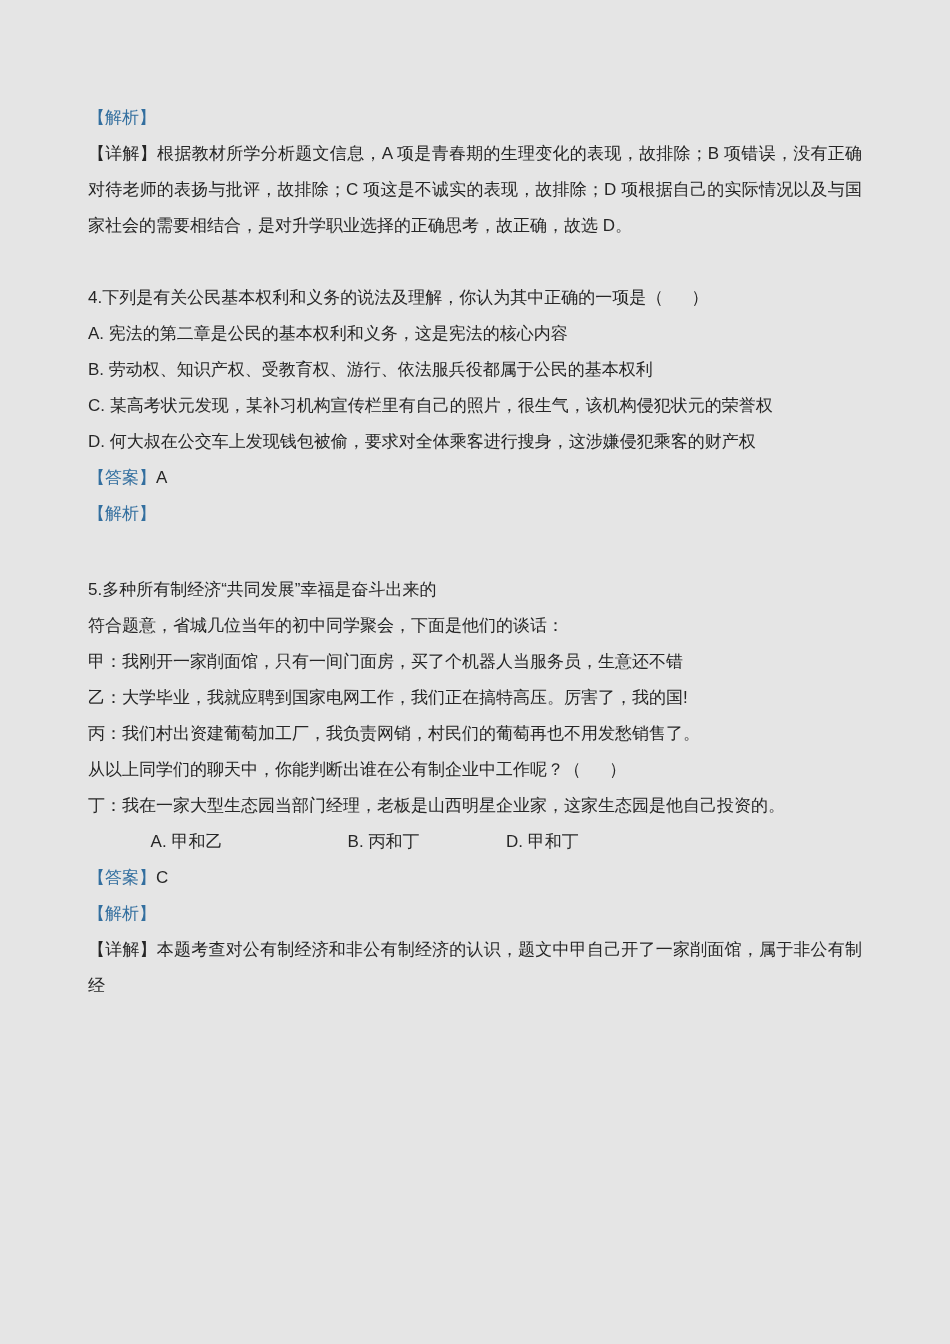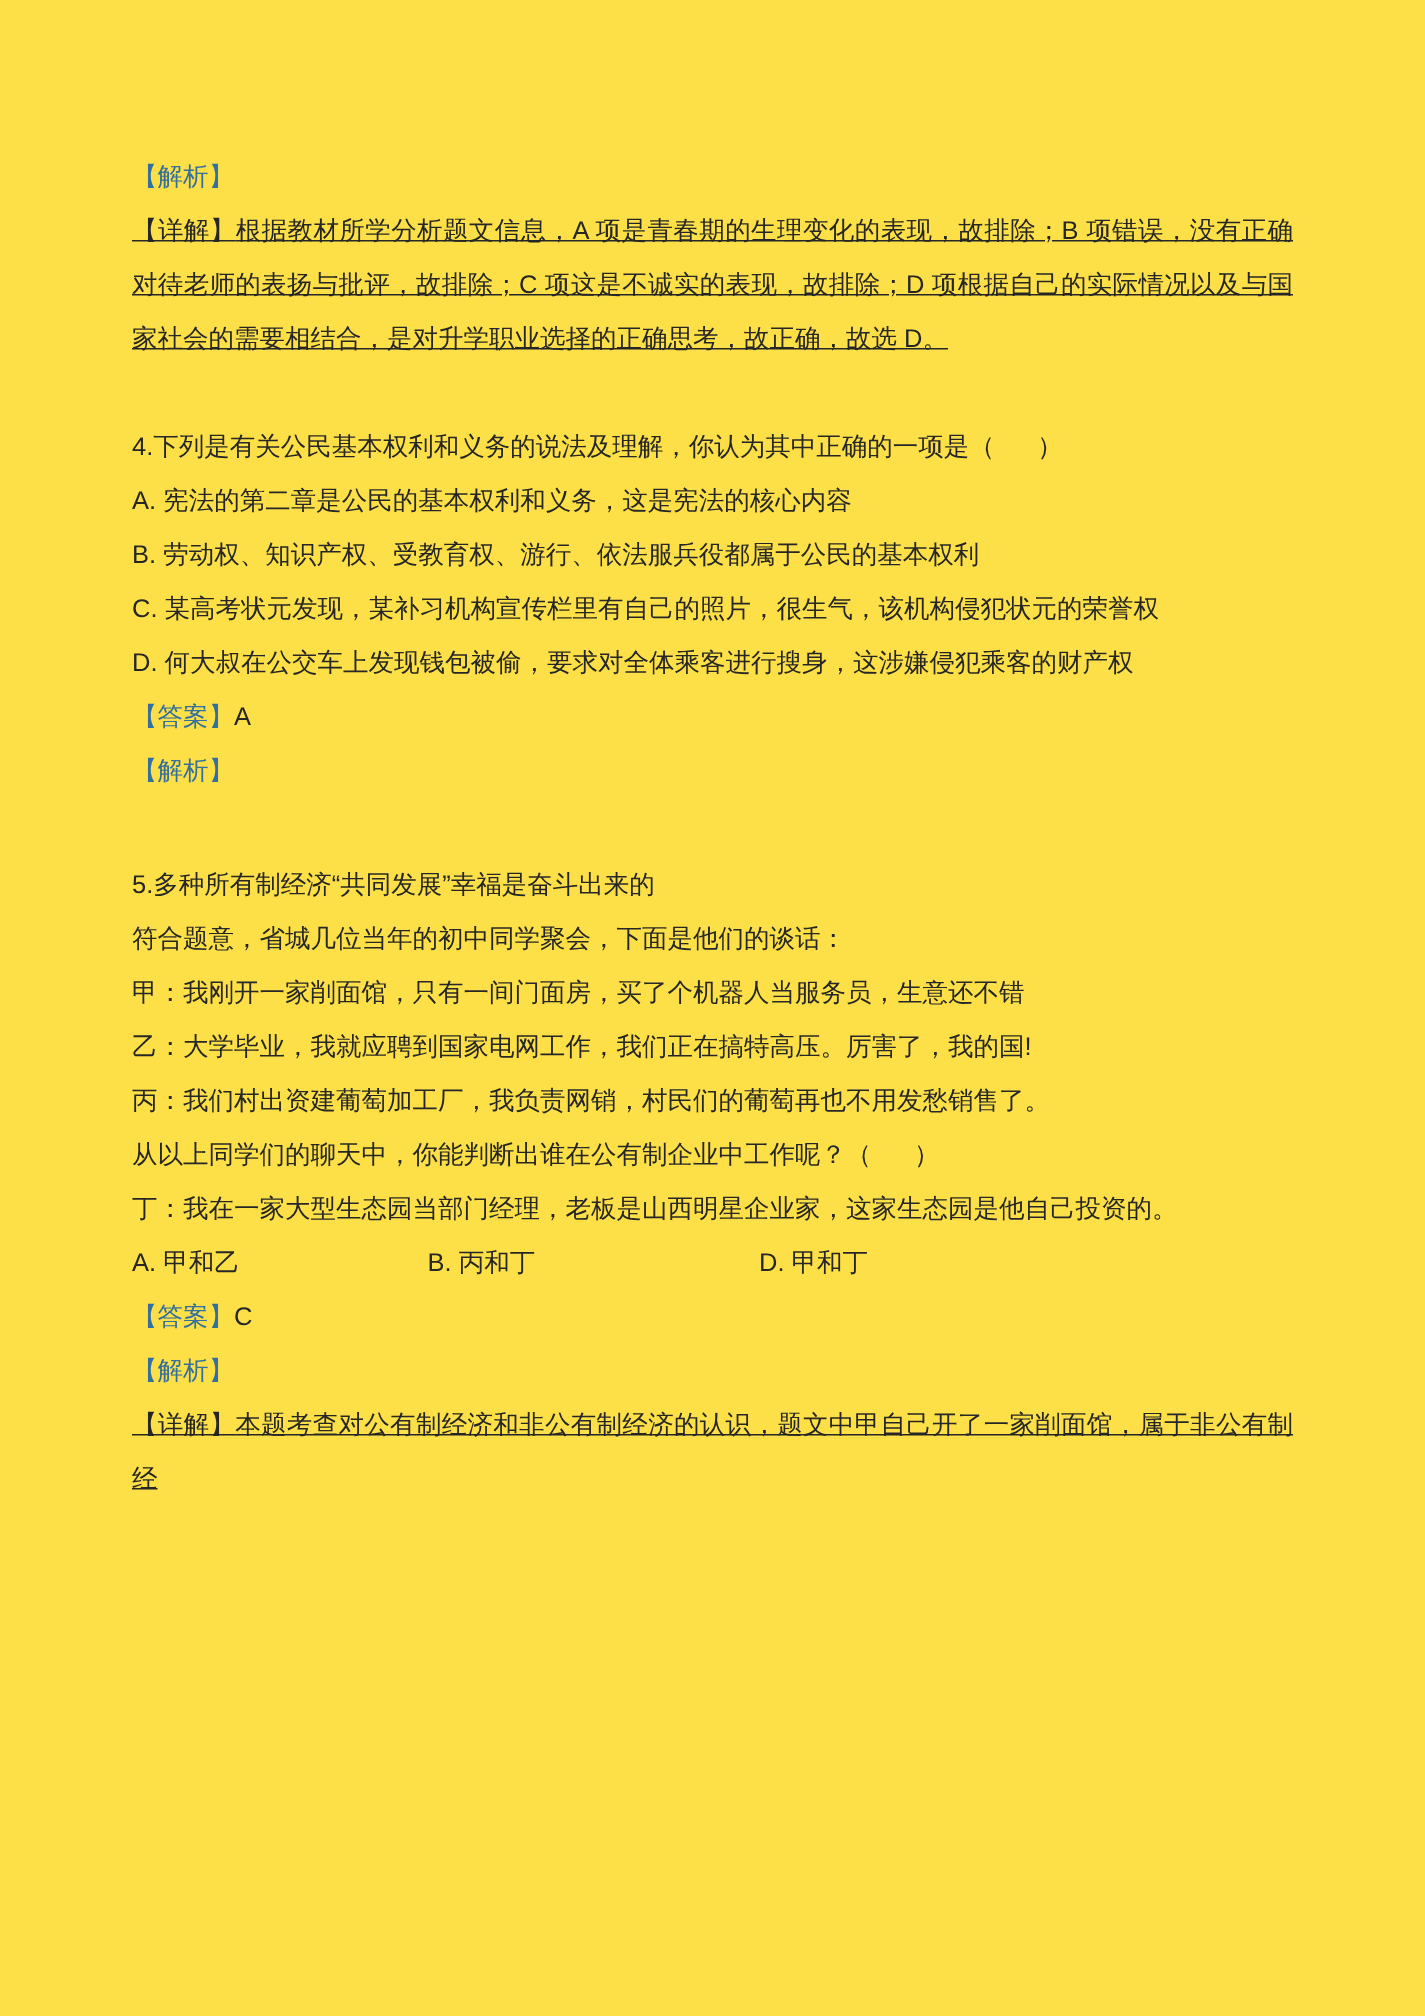--- a/index.html
+++ b/index.html
@@ -4,46 +4,46 @@
 <style>
   html, body {
     margin: 0;
     padding: 0;
     background: #ffffff;
   }
   .page {
     position: relative;
     width: 950px;
     height: 1344px;
-    background: #fde047;
+    background: #e5e5e5;
     overflow: hidden;
     font-family: "Liberation Sans", "DejaVu Sans", sans-serif;
     color: #262626;
   }
   .content {
     padding: 100px 88px 0 88px;
     font-size: 17px;
     line-height: 36px;
   }
   .line, .para {
     margin: 0;
     white-space: pre-wrap;
   }
   .para {
     text-align: justify;
-    text-decoration: underline;
   }
   .blue {
     color: #336f9f;
   }
   .spacer-sm { height: 36px; }
   .spacer-md { height: 40px; }
   .options-row {
     display: flex;
     align-items: baseline;
+    text-align: center;
   }
   .options-row .opt {
     width: 197px;
     white-space: pre;
   }
   .options-row .opt:last-child {
     width: auto;
     margin-left: 24px;
   }
 </style>

